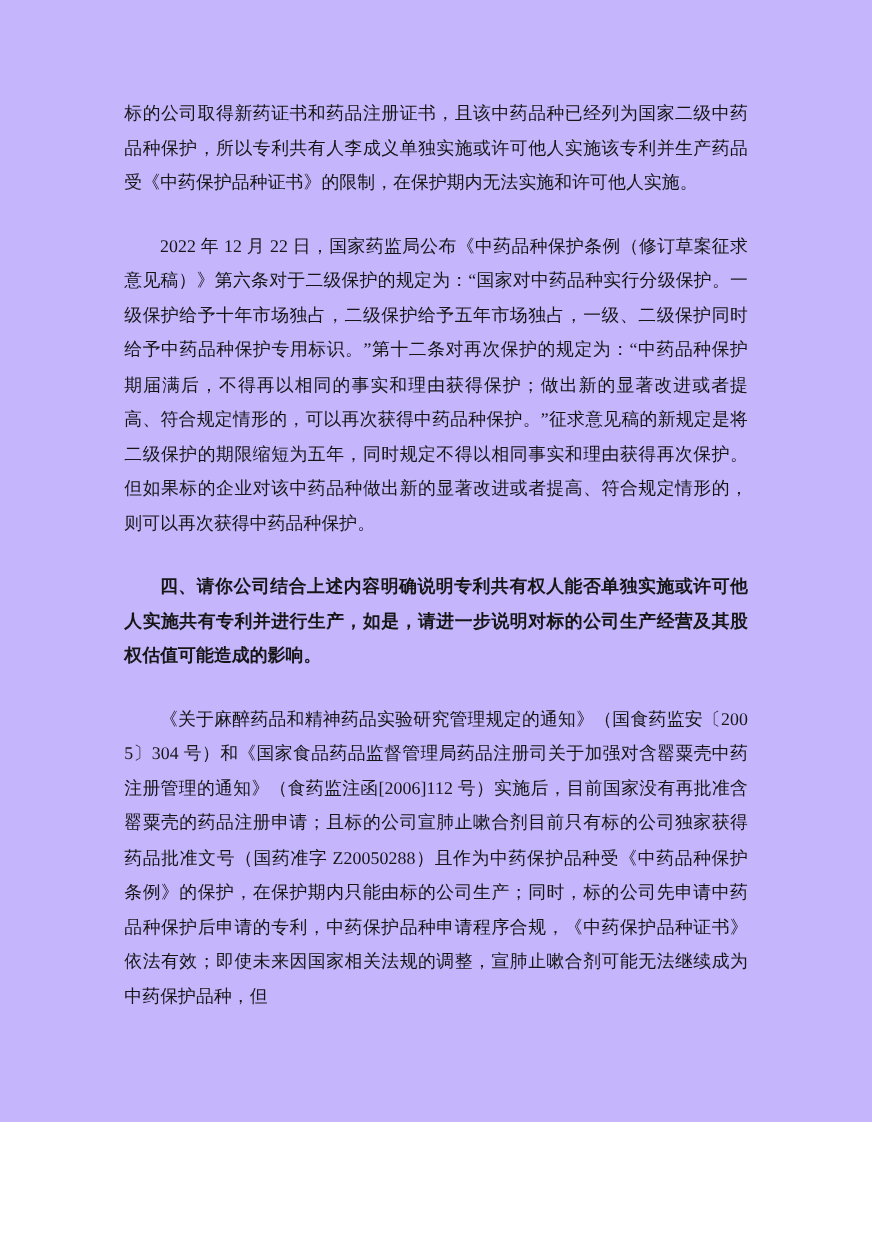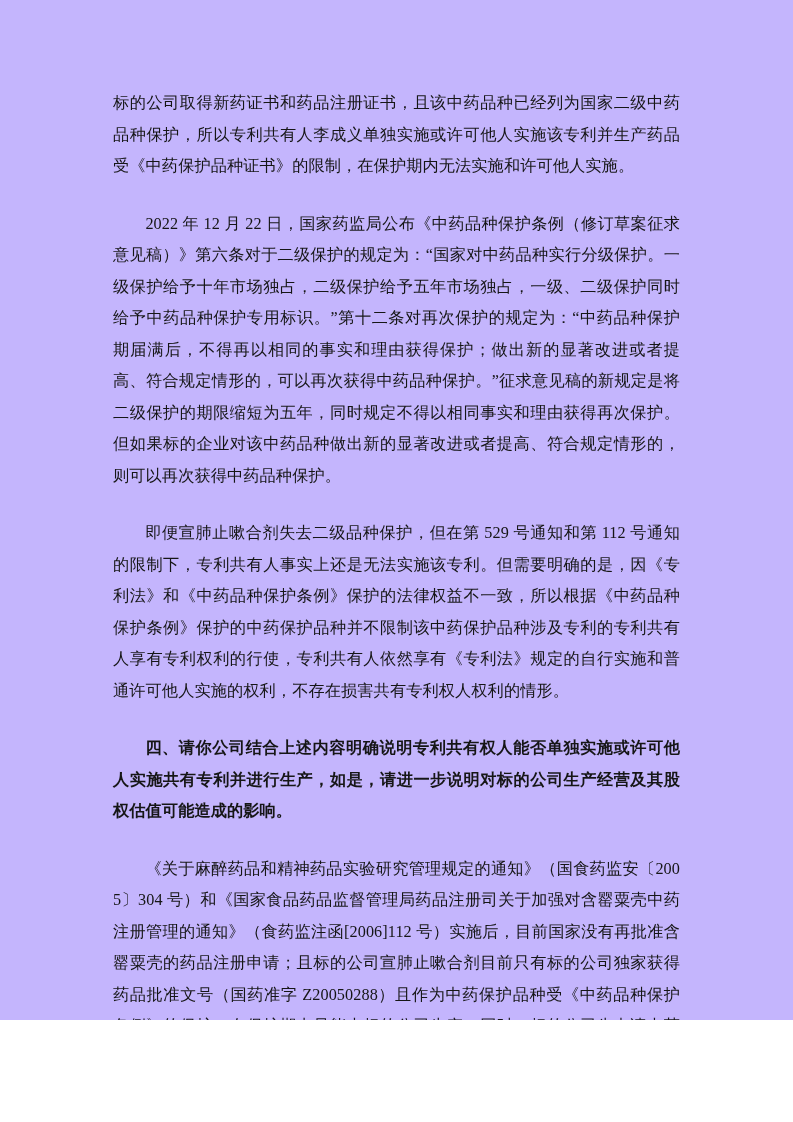--- a/index.html
+++ b/index.html
@@ -50,18 +50,17 @@
     color: #2a2a2a;
   }
 </style>
 </head>
 <body>
 
 <div class="page">
   <div class="content">
     <p class="para">标的公司取得新药证书和药品注册证书，且该中药品种已经列为国家二级中药品种保护，所以专利共有人李成义单独实施或许可他人实施该专利并生产药品受《中药保护品种证书》的限制，在保护期内无法实施和许可他人实施。</p>
     <p class="para indent">2022 年 12 月 22 日，国家药监局公布《中药品种保护条例（修订草案征求意见稿）》第六条对于二级保护的规定为：“国家对中药品种实行分级保护。一级保护给予十年市场独占，二级保护给予五年市场独占，一级、二级保护同时给予中药品种保护专用标识。”第十二条对再次保护的规定为：“中药品种保护期届满后，不得再以相同的事实和理由获得保护；做出新的显著改进或者提高、符合规定情形的，可以再次获得中药品种保护。”征求意见稿的新规定是将二级保护的期限缩短为五年，同时规定不得以相同事实和理由获得再次保护。但如果标的企业对该中药品种做出新的显著改进或者提高、符合规定情形的，则可以再次获得中药品种保护。</p>
-    <p class="para indent">即便宣肺止嗽合剂失去二级品种保护，但在第 529 号通知和第 112 号通知的限制下，专利共有人事实上还是无法实施该专利。但需要明确的是，因《专利法》和《中药品种保护条例》保护的法律权益不一致，所以根据《中药品种保护条例》保护的中药保护品种并不限制该中药保护品种涉及专利的专利共有人享有专利权利的行使，专利共有人依然享有《专利法》规定的自行实施和普通许可他人实施的权利，不存在损害共有专利权人权利的情形。</p>
     <p class="para indent bold">四、请你公司结合上述内容明确说明专利共有权人能否单独实施或许可他人实施共有专利并进行生产，如是，请进一步说明对标的公司生产经营及其股权估值可能造成的影响。</p>
     <p class="para indent">《关于麻醉药品和精神药品实验研究管理规定的通知》（国食药监安〔2005〕304 号）和《国家食品药品监督管理局药品注册司关于加强对含罂粟壳中药注册管理的通知》（食药监注函[2006]112 号）实施后，目前国家没有再批准含罂粟壳的药品注册申请；且标的公司宣肺止嗽合剂目前只有标的公司独家获得药品批准文号（国药准字 Z20050288）且作为中药保护品种受《中药品种保护条例》的保护，在保护期内只能由标的公司生产；同时，标的公司先申请中药品种保护后申请的专利，中药保护品种申请程序合规，《中药保护品种证书》依法有效；即使未来因国家相关法规的调整，宣肺止嗽合剂可能无法继续成为中药保护品种，但</p>
   </div>
   <div class="page-number">13</div>
 </div>
 
 </body></html>

